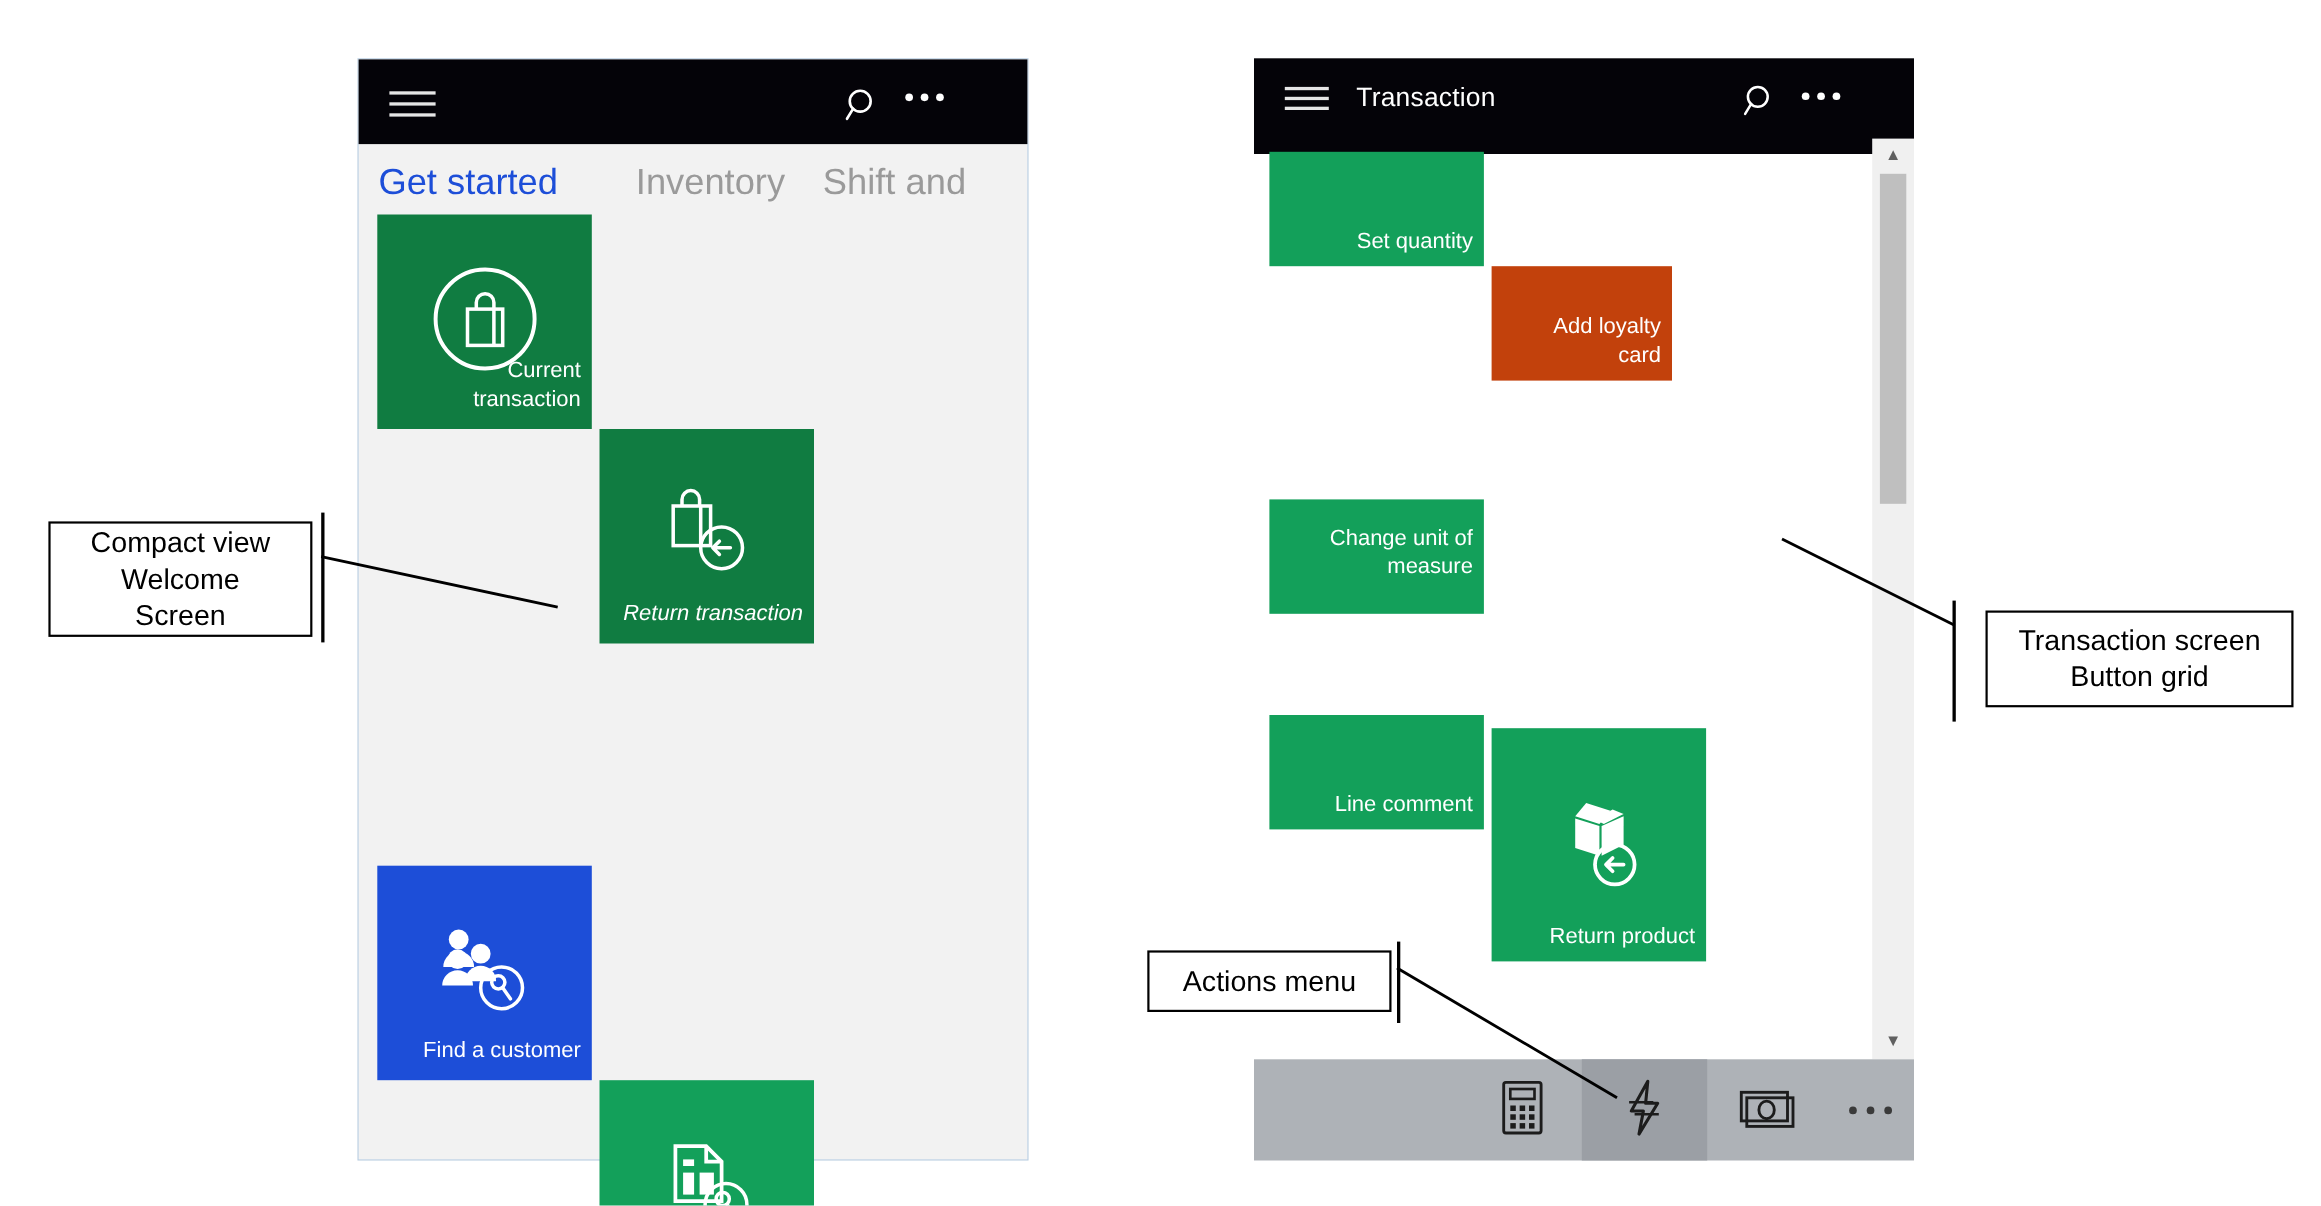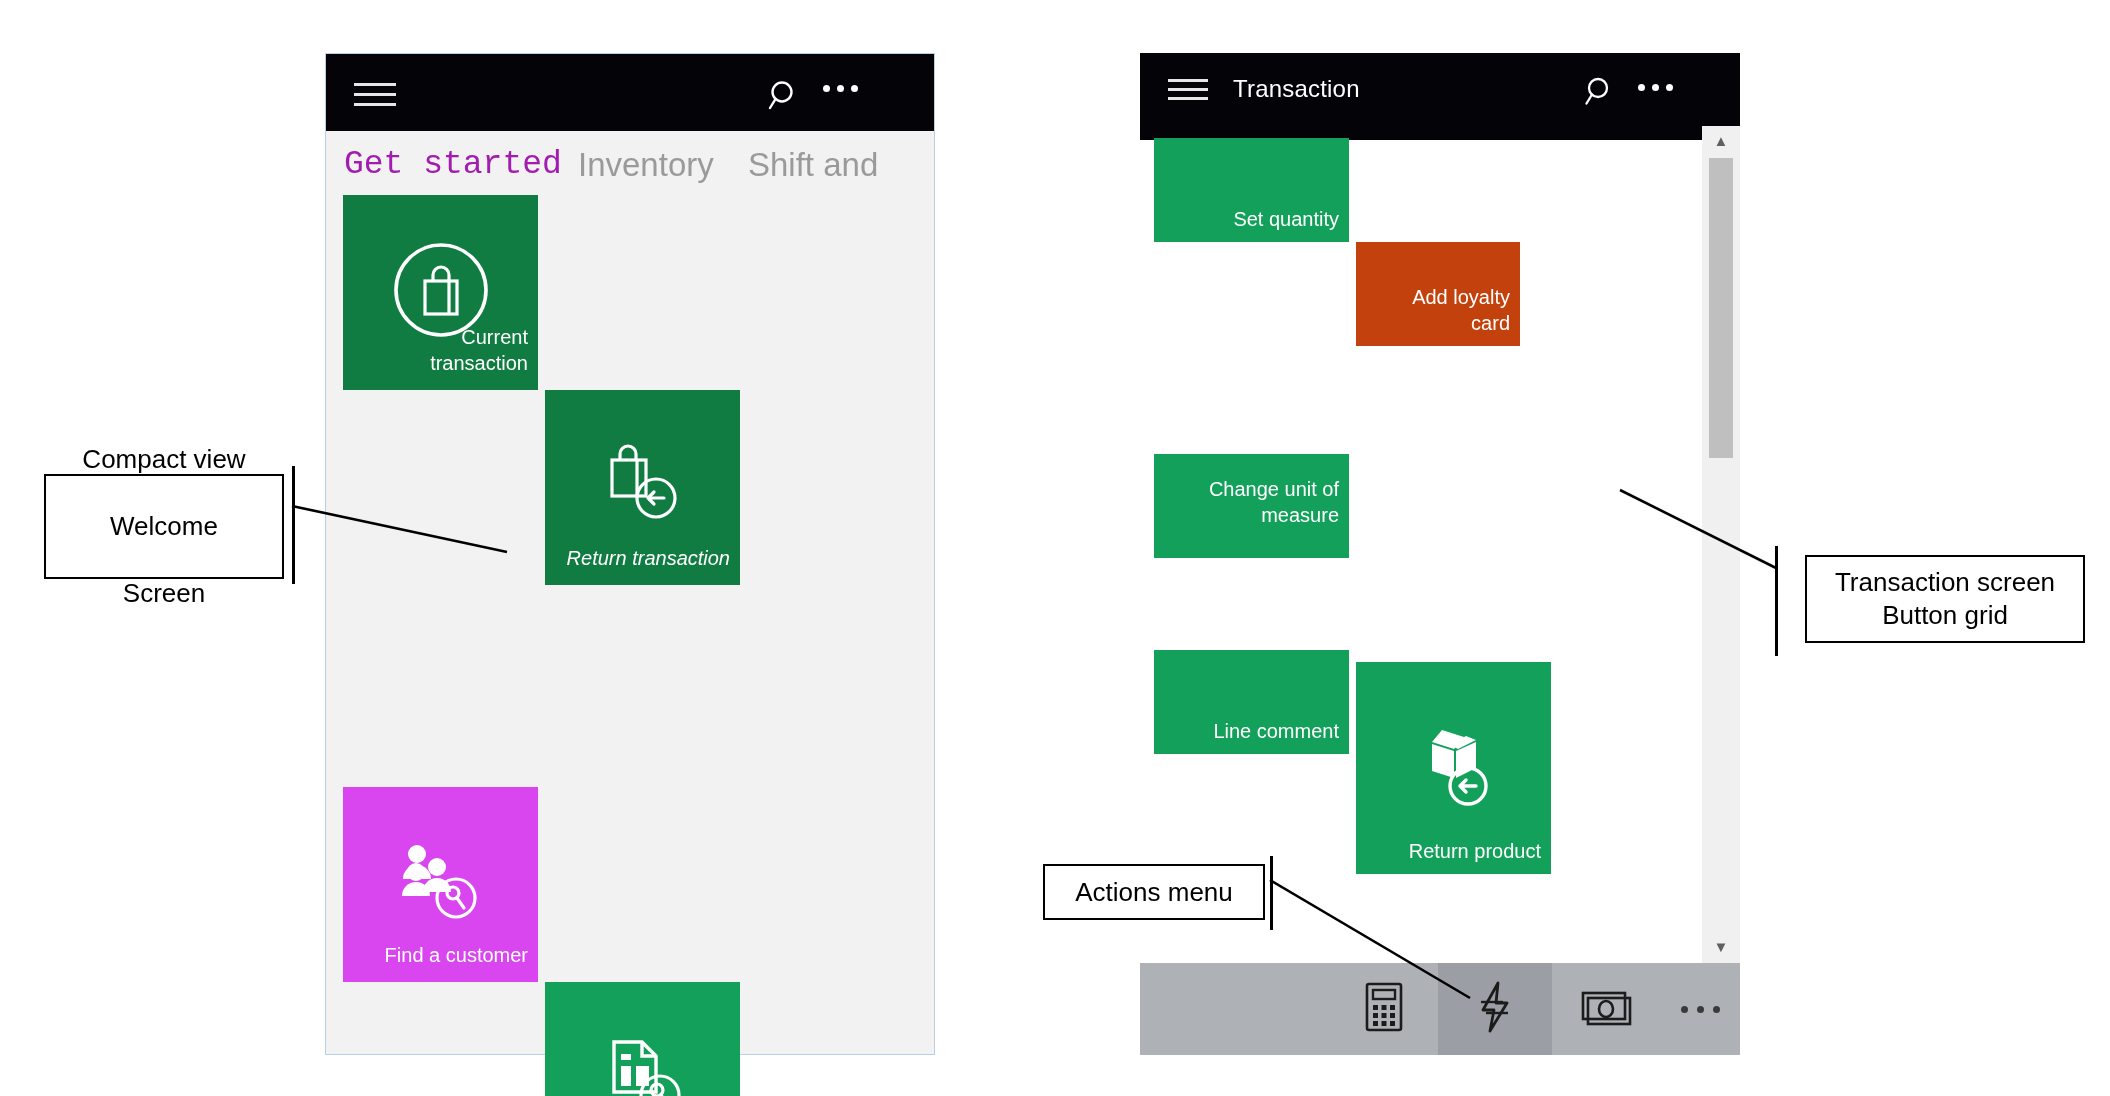--- a/index.html
+++ b/index.html
@@ -14,21 +14,21 @@
   .tile .ico{position:absolute;left:0;right:0;display:flex;
              align-items:center;justify-content:center;}
 
   
   #left-panel{left:325px;top:53px;width:610px;height:1002px;
               background:#f2f2f2;border:1px solid #b9cfe4;box-sizing:border-box;}
   #left-appbar{position:absolute;left:0;top:0;width:100%;height:77px;background:#040308;}
   #left-tabs{position:absolute;left:0;top:77px;width:100%;height:62px;}
   .tabitem{position:absolute;top:14px;font-size:33px;line-height:40px;font-weight:300;
            white-space:nowrap;}
-  .tab-active{color:#a21caf;font-family:Liberation Mono, monospace;}
+  .tab-active{color:#1d4ed8;}
   .tab-idle{color:#9a9a9a;}
 
   
   #right-panel{left:1140px;top:53px;width:600px;height:910px;background:#ffffff;}
   #right-appbar{position:absolute;left:0;top:0;width:100%;height:87px;background:#040308;}
   #right-appbar .title{position:absolute;left:93px;top:22px;color:#fff;font-size:24px;
                        font-weight:400;letter-spacing:.2px;}
   #right-grid{position:absolute;left:0;top:73px;width:560px;height:837px;overflow:hidden;}
   #right-scrollbar{position:absolute;left:562px;top:73px;width:38px;height:837px;background:#f0f0f0;}
   #sb-thumb{position:absolute;left:7px;top:32px;width:24px;height:300px;background:#bfbfbf;}
@@ -98,21 +98,21 @@
         <rect x="22" y="28" width="34" height="36" fill="none" stroke="#fff" stroke-width="3.2"></rect>
         <path d="M30 28 v-6 a8 8 0 0 1 16 0 v6" fill="none" stroke="#fff" stroke-width="3.2"></path>
         <line x1="47" y1="28" x2="47" y2="64" stroke="#fff" stroke-width="3.2"></line>
         <circle cx="66" cy="66" r="19" fill="none" stroke="#fff" stroke-width="3.2"></circle>
         <path d="M74 66 H58 M64 60 l-6 6 l6 6" fill="none" stroke="#fff" stroke-width="3.2" stroke-linecap="round" stroke-linejoin="round"></path>
       </svg>
     </div>
     <div class="lbl" style="bottom:14px;">Return transaction</div>
   </div>
 
-  <div class="tile abs" style="left:17px;top:343px;width:195px;height:195px;background:#d946ef;">
+  <div class="tile abs" style="left:17px;top:343px;width:195px;height:195px;background:#1d4ed8;">
     <div class="ico" style="top:42px;">
       <svg width="106" height="106" viewBox="0 0 106 106">
         <circle cx="29" cy="25" r="9" fill="#fff"></circle>
         <path d="M15 50 a14 14 0 0 1 28 0 z" fill="#fff"></path>
         <circle cx="49" cy="38" r="9" fill="#fff"></circle>
         <path d="M35 63 a14 14 0 0 1 28 0 z" fill="#fff"></path>
         <circle cx="28" cy="43" r="9" fill="#fff"></circle>
         <path d="M14 67 a14 14 0 0 1 28 0 z" fill="#fff"></path>
         <circle cx="68" cy="69" r="19" fill="none" stroke="#fff" stroke-width="3.2"></circle>
         <circle cx="65" cy="64" r="6" fill="none" stroke="#fff" stroke-width="3.2"></circle>
@@ -248,21 +248,21 @@
 
   <div class="tb-seg" style="left:520px;width:80px;">
     <span style="display:flex;gap:9px;">
       <i style="display:block;width:7px;height:7px;border-radius:50%;background:#3a3a3a;"></i>
       <i style="display:block;width:7px;height:7px;border-radius:50%;background:#3a3a3a;"></i>
       <i style="display:block;width:7px;height:7px;border-radius:50%;background:#3a3a3a;"></i>
     </span>
   </div>
 </div>
 
-<div class="callout" style="left:44px;top:474px;width:240px;height:105px;gap:34px;">
+<div class="callout" style="left:44px;top:474px;width:240px;height:105px;">
   <span>Compact view</span>
   <span>Welcome</span>
   <span>Screen</span>
 </div>
 <div class="vbar" style="left:292px;top:466px;height:118px;"></div>
 <svg class="leader" style="left:292px;top:490px;width:220px;height:70px;">
   <line x1="0" y1="16" x2="215" y2="62"></line>
 </svg>
 
 <div class="callout" style="left:1805px;top:555px;width:280px;height:88px;">

